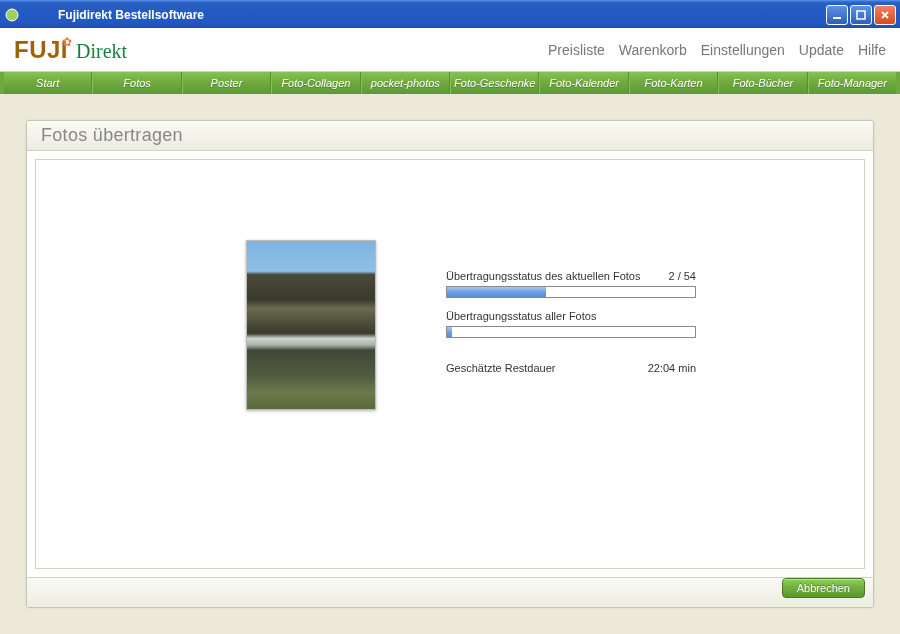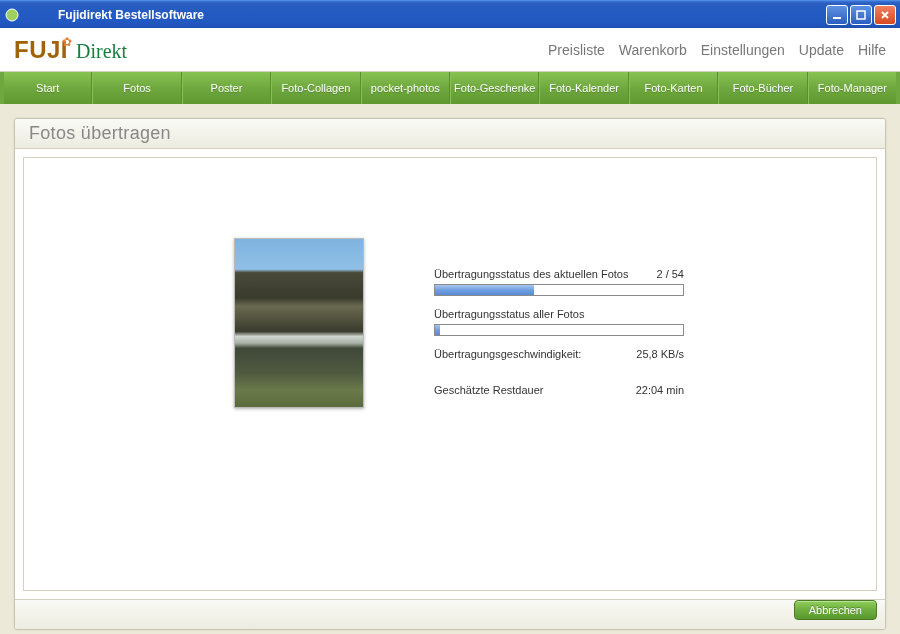--- a/index.html
+++ b/index.html
@@ -65,43 +65,44 @@
     display: flex;
     gap: 14px;
     color: #777;
     font-size: 14px;
   }
   .header-links span { cursor: pointer; }
 
   
   .navbar {
     display: flex;
-    height: 32px;
+    height: 22px;
     background: #6fa83e;
     padding: 0 4px;
+    font-style: italic;
   }
   .nav-item {
     flex: 1;
     display: flex;
     align-items: center;
     justify-content: center;
     color: #fff;
     font-size: 11px;
     border-right: 1px solid #5a8f2e;
     border-left: 1px solid #8ac05a;
     background: linear-gradient(to bottom, #87c353 0%, #6fa83e 50%, #5f982f 100%);
     cursor: pointer;
     text-shadow: 0 1px 0 rgba(0,0,0,0.2);
   }
   .nav-item:first-child { border-left: none; }
   .nav-item:last-child { border-right: none; background: linear-gradient(to bottom, #87c353 0%, #6fa83e 50%, #5f982f 100%); }
 
   
   .content-wrap {
-    padding: 14px;
+    padding: 26px;
     background: #ece9d8;
     height: calc(634px - 28px - 44px - 22px);
     display: flex;
     flex-direction: column;
     border-radius: 17px;
   }
   .panel {
     background: #fff;
     border: 1px solid #c8c4b4;
     border-radius: 3px;
@@ -267,24 +268,20 @@
         </div>
         <div class="progress">
           <div class="progress-fill" id="fill1" style="width: 40%;"></div>
         </div>
         <div class="status-row">
           <span>Übertragungsstatus aller Fotos</span>
         </div>
         <div class="progress">
           <div class="progress-fill small" id="fill2" style="width: 2%;"></div>
         </div>
-        <div class="status-row">
-          <span>Übertragungsgeschwindigkeit:</span>
-          <span>25,8 KB/s</span>
-        </div>
         <div class="status-row" style="margin-top:24px">
           <span>Geschätzte Restdauer</span>
           <span>22:04 min</span>
         </div>
       </div>
     </div>
     <div class="bottom-bar">
       <button class="btn-cancel">Abbrechen</button>
     </div>
   </div>

